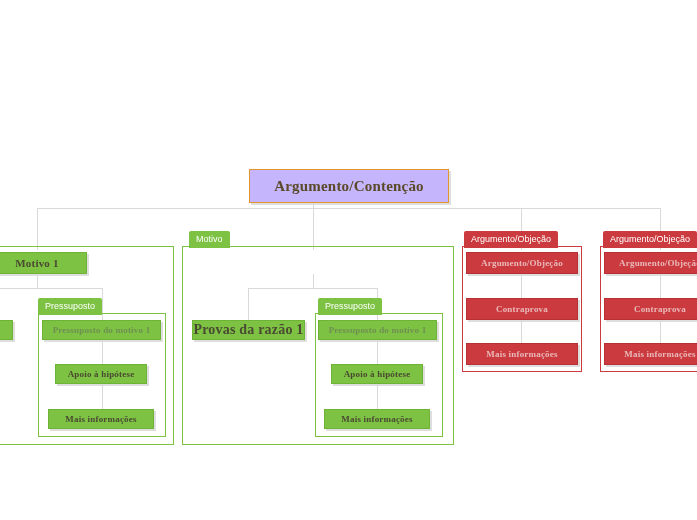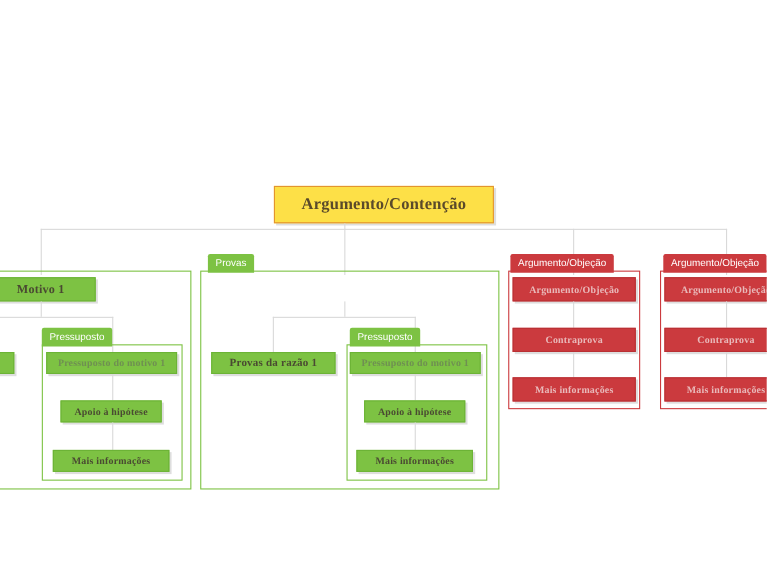--- a/index.html
+++ b/index.html
@@ -42,25 +42,25 @@
     text-align:center;
     font-family:"Liberation Serif", serif;
     font-weight:bold;
     letter-spacing:0.2px;
     white-space:nowrap;
     box-shadow:2px 2px 0 rgba(0,0,0,0.13);
     overflow:hidden;
   }
   .node.green{background:#7dc243;border:1px solid #6cb336;color:#4a4a32;}
   .node.red{background:#cb3a3e;border:1px solid #b93034;color:#f0c9c9;}
-  .node.orange{background:#fde047;border:1px solid #e3942f;color:#5a4a2a;}
+  .node.orange{background:#c4b5fd;border:1px solid #e3942f;color:#5a4a2a;}
 
   .node.root{font-size:15px;}
   .node.lvl1{font-size:11px;}
-  .node.lvl2{font-size:10px;}
+  .node.lvl2{font-size:14px;}
   .node.lvl3{font-size:9px;}
   .node.faint{color:#6f8f52;font-weight:bold;}
   .node.red.faint{color:#e9b9ba;}
 </style>
 </head>
 <body>
 
 <div id="canvas">
 
   <div class="node orange root" style="left:249px;top:169px;width:200px;height:34px;">Argumento/Contenção</div>
@@ -88,21 +88,21 @@
   <div class="group green" style="left:38px;top:313px;width:128px;height:124px;"></div>
   <div class="grouptab green" style="left:38px;top:298px;">Pressuposto</div>
 
   <div class="node green lvl3 faint" style="left:42px;top:320px;width:119px;height:20px;">Pressuposto do motivo 1</div>
   <div class="conn v" style="left:102px;top:340px;height:24px;"></div>
   <div class="node green lvl3" style="left:55px;top:364px;width:92px;height:20px;">Apoio à hipótese</div>
   <div class="conn v" style="left:102px;top:384px;height:25px;"></div>
   <div class="node green lvl3" style="left:48px;top:409px;width:106px;height:20px;">Mais informações</div>
 
   <div class="group green" style="left:182px;top:246px;width:272px;height:199px;"></div>
-  <div class="grouptab green" style="left:189px;top:231px;">Provas</div>
+  <div class="grouptab green" style="left:189px;top:231px;">Motivo</div>
 
 
   <div class="conn v" style="left:313px;top:274px;height:14px;"></div>
   <div class="conn h" style="left:248px;top:288px;width:130px;"></div>
   <div class="conn v" style="left:248px;top:288px;height:32px;"></div>
   <div class="conn v" style="left:377px;top:288px;height:32px;"></div>
 
   <div class="node green lvl2" style="left:192px;top:320px;width:113px;height:20px;">Provas da razão 1</div>
 
   <div class="group green" style="left:315px;top:313px;width:128px;height:124px;"></div>

